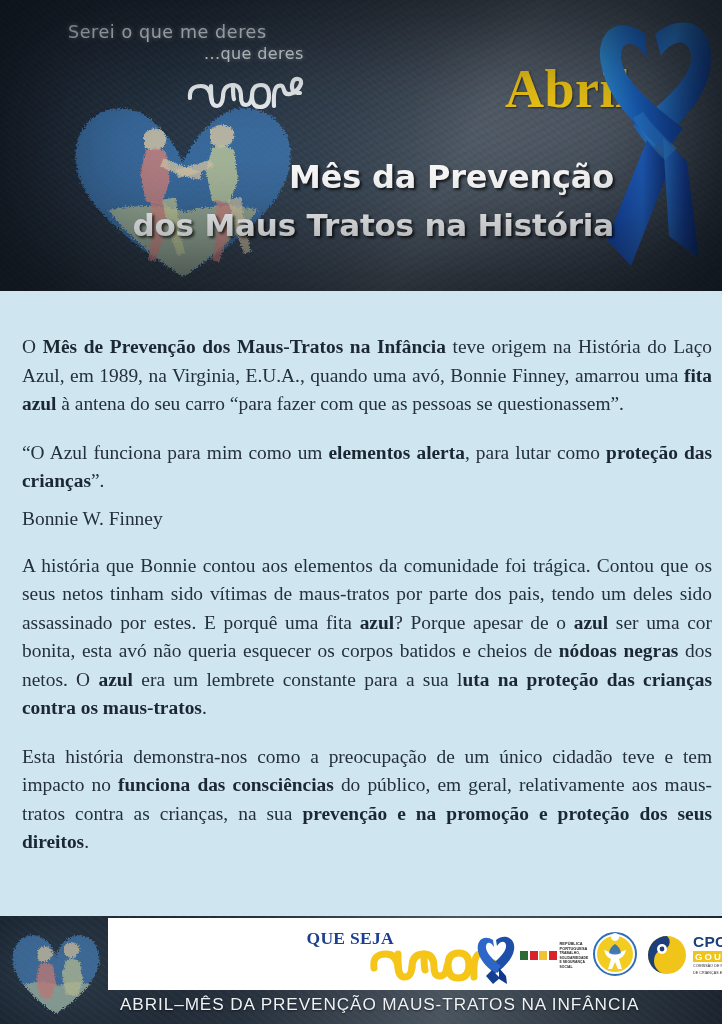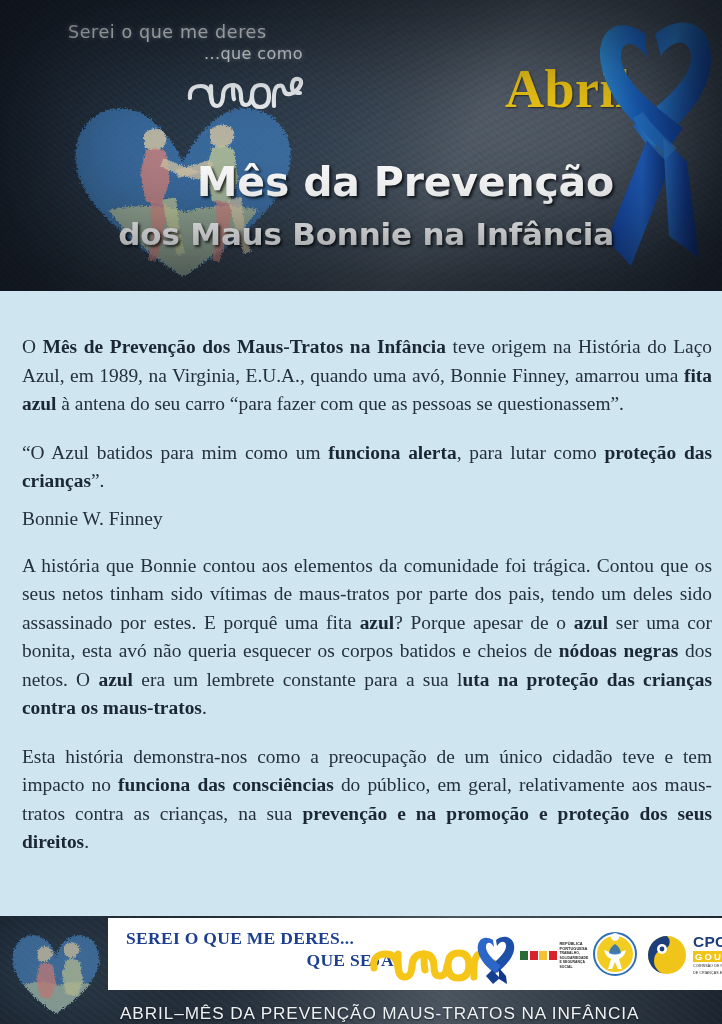--- a/index.html
+++ b/index.html
@@ -61,21 +61,21 @@
   
   .ribbon{position:absolute;left:585px;top:8px;width:130px;height:282px;}
   .ribbon svg{display:block;width:100%;height:100%;}
 
   
   .title-block{
     position:absolute;left:0;top:160px;width:614px;text-align:right;
     font-family:"DejaVu Sans", sans-serif;font-weight:bold;
     color:#ffffff;line-height:1.08;
   }
-  .title-l1{font-size:41px;letter-spacing:-0.2px;text-shadow:2px 2px 3px rgba(0,0,0,.75);margin-left:28px;}
+  .title-l1{font-size:32px;letter-spacing:-0.2px;text-shadow:2px 2px 3px rgba(0,0,0,.75);margin-left:28px;}
   .title-l2{font-size:31px;letter-spacing:-0.2px;text-shadow:2px 2px 3px rgba(0,0,0,.75);margin-top:14px;}
 
   
   .body-area{
     position:absolute;left:0;top:291px;width:722px;height:625px;
     background:#cfe5ef;
   }
   .body-inner{padding:42px 10px 0 22px;}
   .para{
     font-family:"Liberation Serif", serif;
@@ -135,21 +135,21 @@
   .cpcj-title{font-family:"Liberation Sans", sans-serif;font-weight:bold;font-size:15.5px;color:#1c3f7a;letter-spacing:.2px;line-height:1;}
   .cpcj-sub{
     font-family:"Liberation Sans", sans-serif;font-weight:bold;font-size:9.5px;
     color:#ffffff;background:#f0c419;letter-spacing:2.1px;line-height:1.22;
     padding:0 2px;margin-top:1px;display:inline-block;
   }
   .cpcj-small{font-family:"Liberation Sans", sans-serif;font-size:3.6px;color:#1d1d1d;line-height:1.35;margin-top:2px;letter-spacing:.1px;}
 
   .bottom-strip{
     position:absolute;left:108px;top:78px;width:614px;height:30px;
-    display:flex;align-items:flex-end;
+    display:flex;align-items:flex-start;
   }
   .bottom-strip span{
     font-family:"Liberation Sans", sans-serif;font-size:17.2px;color:#eef2f5;
     letter-spacing:.9px;padding-left:12px;text-shadow:0 1px 2px rgba(0,0,0,.6);
   }
 </style>
 </head>
 <body>
 
 <div class="poster">
@@ -184,21 +184,21 @@
           <path d="M152 58 q12 -10 22 -1 q6 9 -3 16 q-11 6 -19 -3 Z" fill="#d9c9a8" opacity=".85"></path>
           <path d="M154 76 q13 -5 22 2 l4 30 -9 24 -17 -3 -6 -30 Z" fill="#c9cf9a" opacity=".8"></path>
           <path d="M158 128 l1 36 -5 24 7 2 9 -24 4 -34 Z" fill="#d0857f" opacity=".8"></path>
           <path d="M170 128 l9 34 7 20 7 -3 -6 -22 -4 -32 Z" fill="#d9c9a8" opacity=".75"></path>
           <path d="M152 88 q-20 6 -34 10 l2 8 q20 -4 36 -12 Z" fill="#d9c9a8" opacity=".8"></path>
         </g>
       </svg>
     </div>
 
     <div class="hand1">Serei o que me deres</div>
-    <div class="hand2">...que como</div>
+    <div class="hand2">...que deres</div>
 
     <div class="hand-amor">
       <svg viewBox="0 0 130 44">
         <g fill="none" stroke="#f3f7f9" stroke-width="4.2" stroke-linecap="round" stroke-linejoin="round">
           <path d="M6 30 q-1 -12 11 -12 q9 0 10 12 q1 8 6 8 q5 0 6 -9"></path>
           <path d="M27 18 q0 12 1 14"></path>
           <path d="M39 29 q0 -12 10 -12 q8 0 8 12 q0 8 5 8 q5 0 6 -9"></path>
           <path d="M49 17 q0 12 1 14"></path>
           <path d="M68 28 q0 -11 9 -11 q8 0 8 11 q0 11 -9 11 q-8 0 -8 -11"></path>
           <path d="M90 38 q-1 -18 4 -20 q5 -2 6 4 q1 5 6 4 q7 -2 10 -8 q3 -6 -2 -7 q-5 -1 -6 6 q-1 8 8 8"></path>
@@ -240,30 +240,30 @@
         <path d="M62 132 L 86 156 L 46 258 L 22 232 Z" fill="url(#rg3)"></path>
 
         <path d="M78 130 L 102 154 L 114 250 L 84 228 Z" fill="url(#rg4)"></path>
 
         <path d="M58 104 C 68 118, 80 130, 92 140 L 80 152 C 66 140, 56 124, 48 110 Z" fill="#2f86da" opacity=".55"></path>
       </svg>
     </div>
 
     <div class="title-block">
       <div class="title-l1">Mês da Prevenção</div>
-      <div class="title-l2">dos Maus Bonnie na Infância</div>
+      <div class="title-l2">dos Maus Tratos na História</div>
     </div>
 
     <div class="vignette"></div>
   </div>
 
   <div class="body-area">
     <div class="body-inner">
       <p class="para"><span>O </span><b>Mês de Prevenção dos Maus-Tratos na Infância</b><span> teve origem na História do Laço Azul, em 1989, na Virginia,  E.U.A., quando uma avó, Bonnie Finney, amarrou uma </span><b>fita azul</b><span> à antena do seu carro “para fazer com que as pessoas se questionassem”.</span></p>
-      <p class="para"><span>“O Azul batidos para mim como um </span><b>funciona alerta</b><span>, para lutar como </span><b>proteção das crianças</b><span>”.</span></p>
+      <p class="para"><span>“O Azul funciona para mim como um </span><b>elementos alerta</b><span>, para lutar como </span><b>proteção das crianças</b><span>”.</span></p>
       <div class="attrib">Bonnie W. Finney</div>
       <p class="para"><span>A história que Bonnie contou aos elementos da comunidade foi trágica. Contou que os seus netos tinham sido vítimas de maus-tratos por parte dos pais, tendo um deles sido assassinado por estes. E porquê uma fita </span><b>azul</b><span>? Porque apesar de o </span><b>azul</b><span> ser uma cor bonita, esta avó não queria esquecer os corpos batidos e cheios de </span><b>nódoas negras</b><span> dos netos. O </span><b>azul</b><span> era um lembrete constante para a sua l</span><b>uta na proteção das crianças contra os maus-tratos</b><span>.</span></p>
       <p class="para"><span>Esta história demonstra-nos como a preocupação de um único cidadão teve e tem impacto no </span><b>funciona das consciências</b><span> do público, em geral, relativamente aos maus-tratos contra as crianças, na sua </span><b>prevenção e na promoção e proteção dos seus direitos</b><span>.</span></p>
     </div>
   </div>
 
   <div class="footer">
     <div class="fgrain"></div>
 
     <div class="footer-heart">
@@ -280,21 +280,20 @@
           <path d="M34 30 q7 -7 13 -1 q4 6 -2 11 q-7 4 -12 -2 Z" fill="#d9c9a8" opacity=".8"></path>
           <path d="M36 44 q8 -3 13 2 l3 18 -6 15 -10 -2 -4 -18 Z" fill="#d0857f" opacity=".8"></path>
           <path d="M60 26 q8 -7 14 -1 q4 6 -2 11 q-7 4 -12 -2 Z" fill="#d9c9a8" opacity=".8"></path>
           <path d="M62 40 q8 -3 14 2 l3 19 -6 15 -11 -2 -4 -19 Z" fill="#c8ce9c" opacity=".75"></path>
         </g>
       </svg>
     </div>
 
     <div class="white-band">
       <div class="band-text">
-        <div class="band-l1">SEREI O QUE ME DERES...</div>
         <div class="band-l2">QUE SEJA</div>
       </div>
 
       <div class="band-amor">
         <svg viewBox="0 0 152 52">
           <g fill="none" stroke="#f5c518" stroke-width="7" stroke-linecap="round" stroke-linejoin="round">
             <path d="M8 36 q-2 -14 12 -14 q11 0 12 14 q1 9 7 9 q6 0 7 -10"></path>
             <path d="M32 22 q0 14 1 17"></path>
             <path d="M46 35 q0 -13 12 -13 q10 0 10 13 q0 9 6 9 q6 0 7 -10"></path>
             <path d="M58 22 q0 13 1 16"></path>

